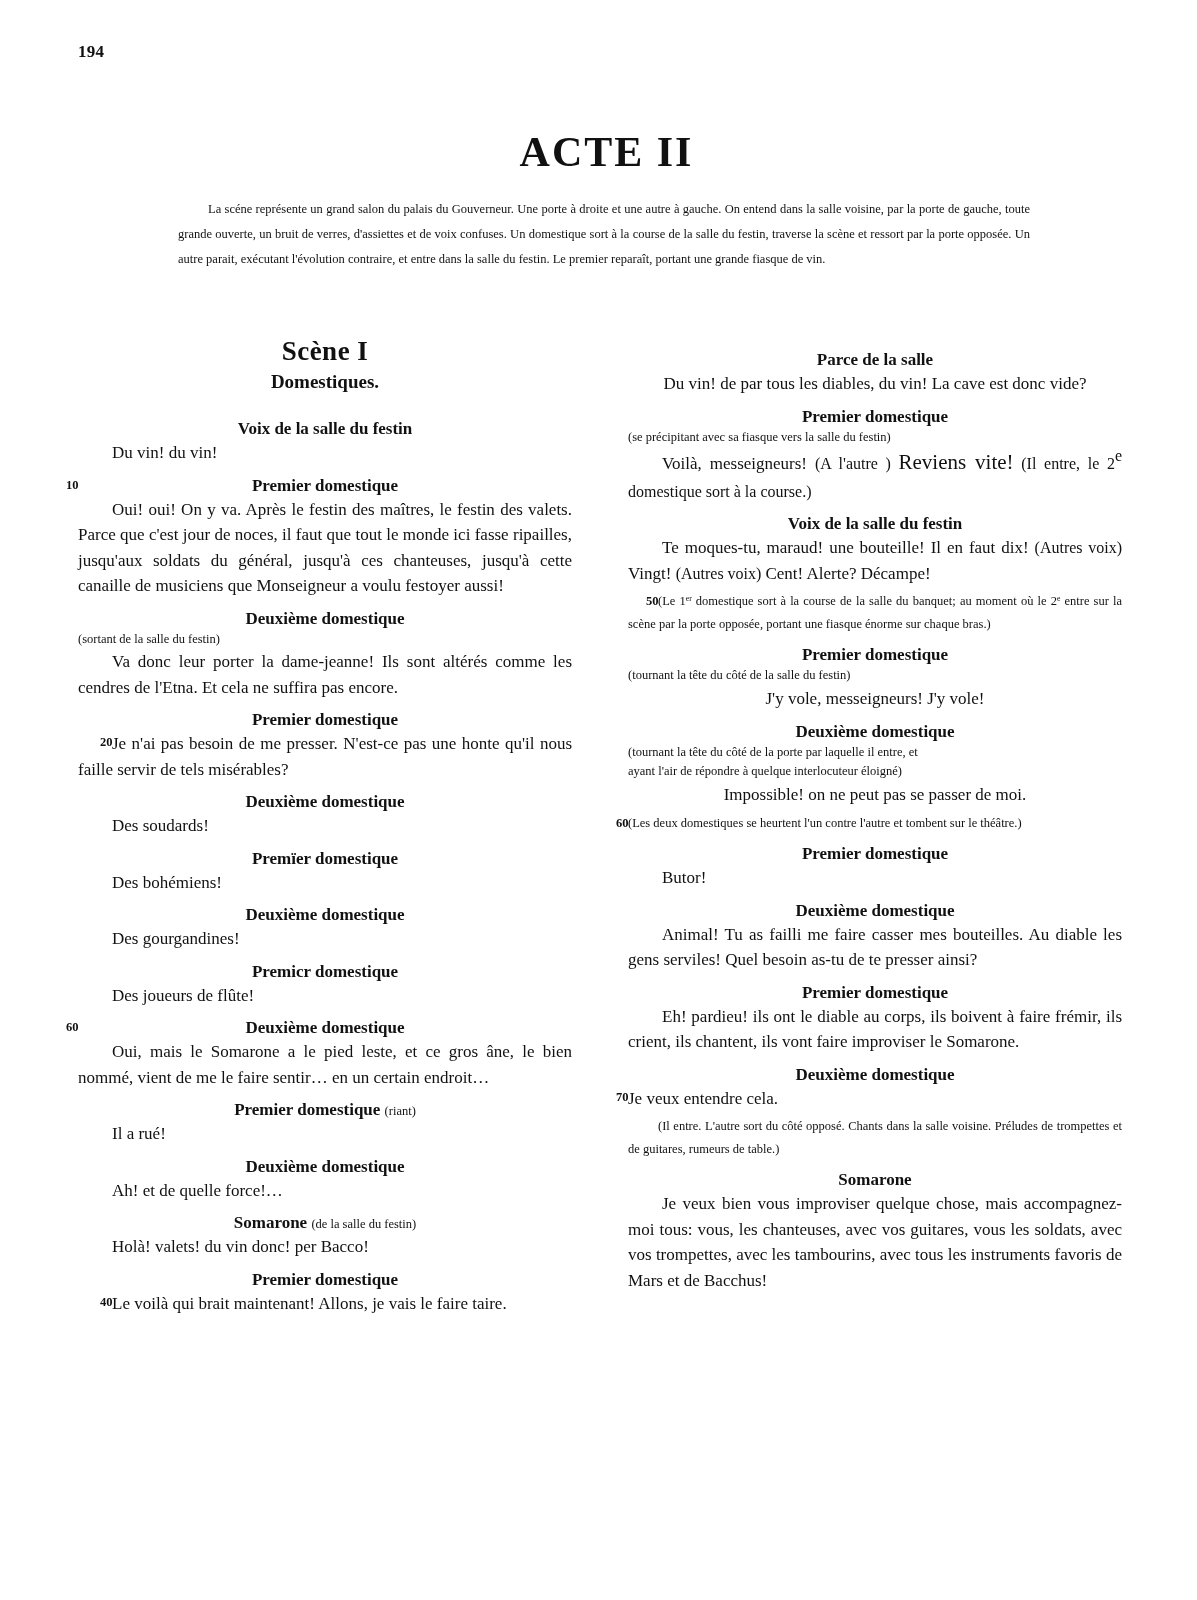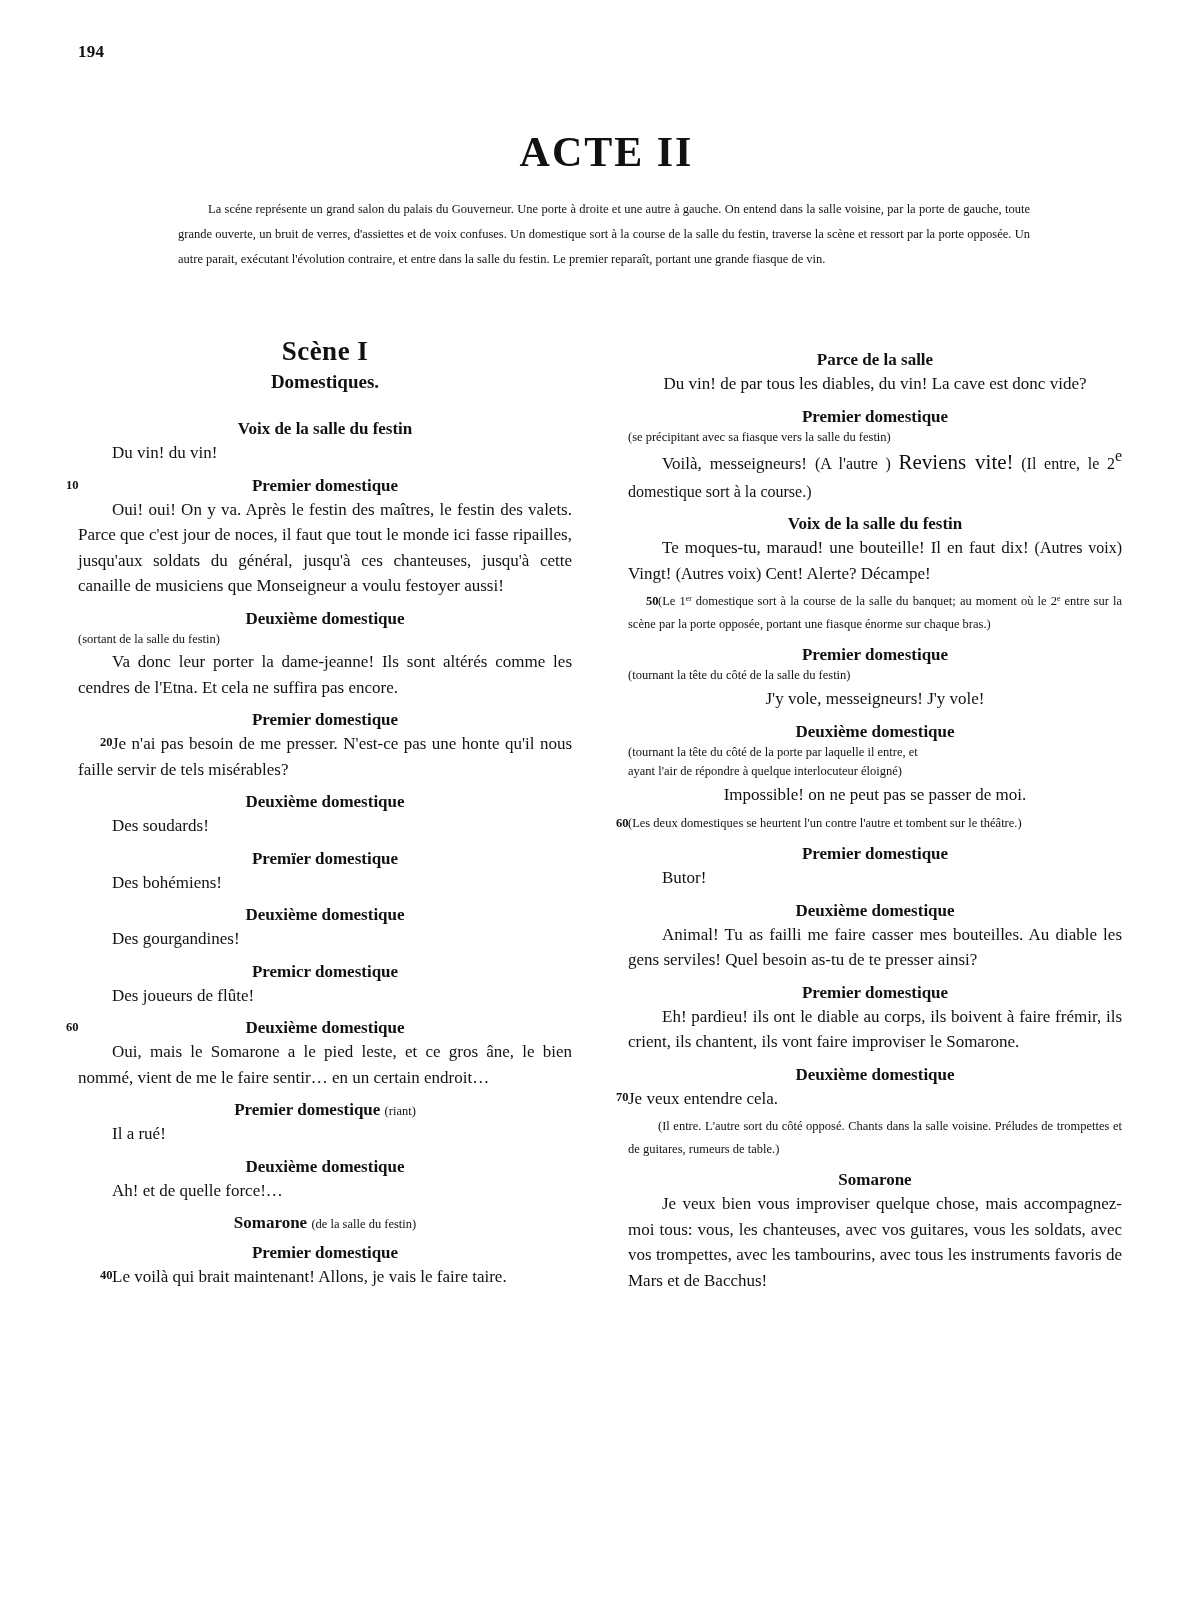--- a/index.html
+++ b/index.html
@@ -203,20 +203,21 @@
       </div>
       <div class="speech">Il a rué!</div>
 
       <div class="speaker">Deuxième domestique</div>
       <div class="speech">Ah! et de quelle force!…</div>
 
       <div class="speaker">
         <span>Somarone</span>
         <span class="inline-dir">(de la salle du festin)</span>
       </div>
+      <div class="speech">Holà! valets! du vin donc! per Bacco!</div>
 
       <div class="speaker">Premier domestique</div>
       <div class="speech">
         <span class="lineno on-speech">40</span>
         <span>Le voilà qui brait maintenant! Allons, je vais le faire taire.</span>
       </div>
 
     </div>
 
     <div class="col col-right">

